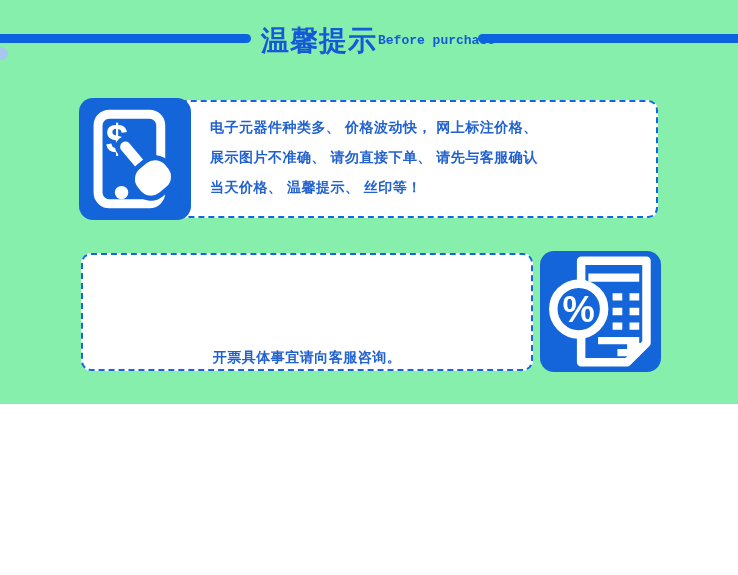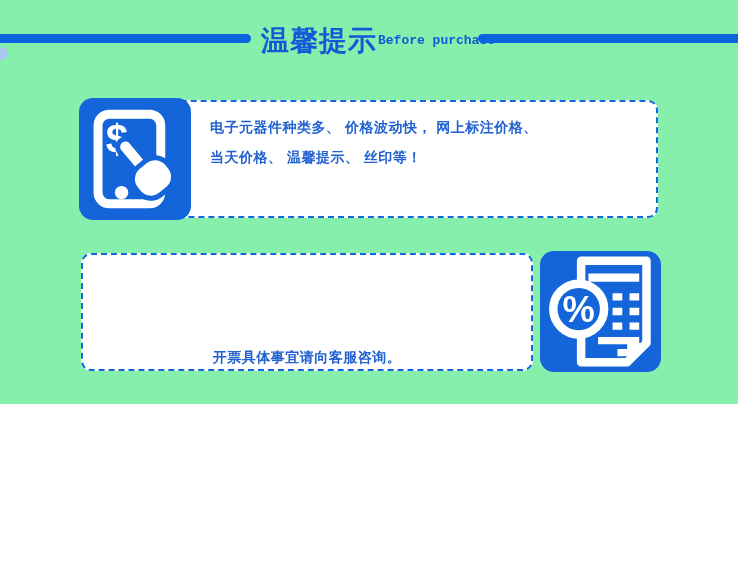--- a/index.html
+++ b/index.html
@@ -67,20 +67,21 @@
       <circle cx="38" cy="80" r="6" class="wh-fill"></circle>
       <g transform="rotate(-40 64 66)">
         <rect x="57" y="24" width="14" height="40" rx="7" class="wh-fill bg-stroke" stroke-width="4.5"></rect>
         <rect x="47" y="52" width="36" height="32" rx="14" class="wh-fill bg-stroke" stroke-width="4.5"></rect>
       </g>
       <circle cx="84" cy="83" r="6.5" class="bg-fill"></circle>
     </svg>
   </div>
   <div class="notice-text text1">
     <div>电子元器件种类多、 价格波动快， 网上标注价格、</div>
+    <div>展示图片不准确、 请勿直接下单、 请先与客服确认</div>
     <div>当天价格、 温馨提示、 丝印等！</div>
   </div>
 
   <div class="notice-box box2">
     <div class="notice-text text2">开票具体事宜请向客服咨询。</div>
   </div>
   <div class="icon-tile icon2">
     <svg viewBox="0 0 100 100" aria-hidden="true">
       <path d="M34 8 H88 V76 L72 92 H34 Z" class="wh-stroke" stroke-width="7" stroke-linejoin="round"></path>
       <path d="M88 76 L72 92 V76 Z" class="wh-fill"></path>

